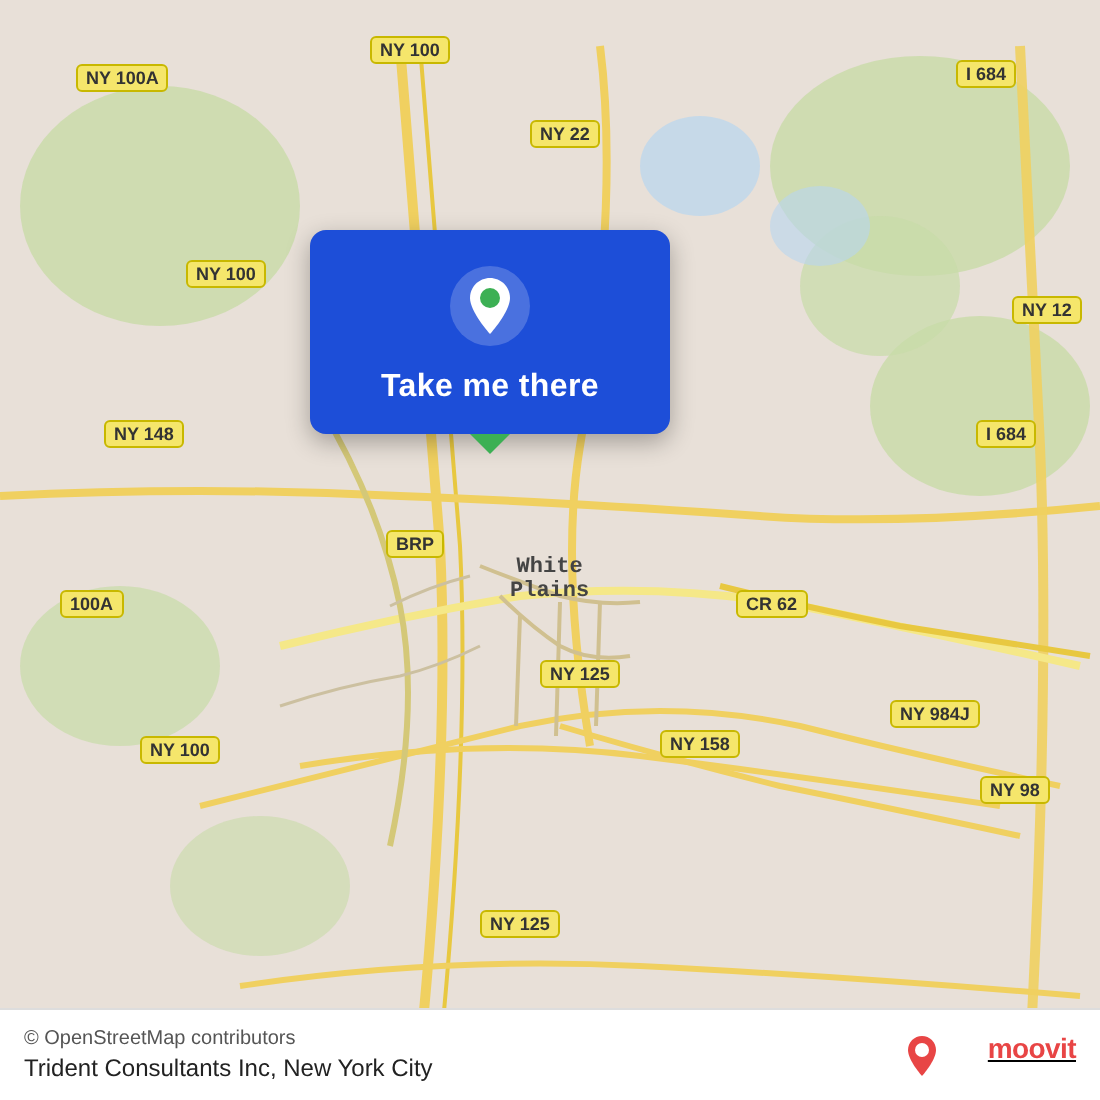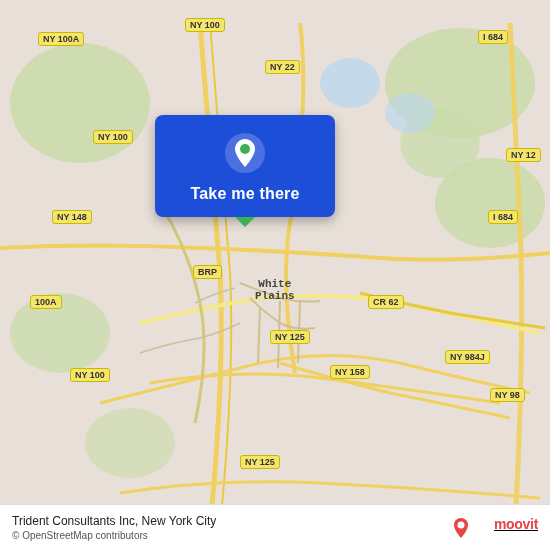--- a/index.html
+++ b/index.html
@@ -215,22 +215,22 @@
       <circle cx="22" cy="22" r="20" fill="rgba(255,255,255,0.2)"></circle>
       <path d="M22 8 C16.477 8 12 12.477 12 18 C12 25 22 36 22 36 C22 36 32 25 32 18 C32 12.477 27.523 8 22 8 Z" fill="white"></path>
       <circle cx="22" cy="18" r="5" fill="#3cb054"></circle>
     </svg>
 
     <button id="take-me-there-btn">Take me there</button>
   </div>
 
   <div id="bottom-bar">
     <div style="display:flex;flex-direction:column;gap:2px;">
+      <span id="copyright-text">© OpenStreetMap contributors</span>
       <span id="location-label">Trident Consultants Inc, New York City</span>
-      <span id="copyright-text">© OpenStreetMap contributors</span>
     </div>
 
     <div id="moovit-logo">
 
       <svg id="moovit-icon" viewBox="0 0 24 24" xmlns="http://www.w3.org/2000/svg">
         <path d="M12 2 C8.134 2 5 5.134 5 9 C5 14.25 12 22 12 22 C12 22 19 14.25 19 9 C19 5.134 15.866 2 12 2 Z" fill="#e84545"></path>
         <circle cx="12" cy="9" r="3.5" fill="white"></circle>
       </svg>
       <span id="moovit-text">moovit</span>
     </div>

